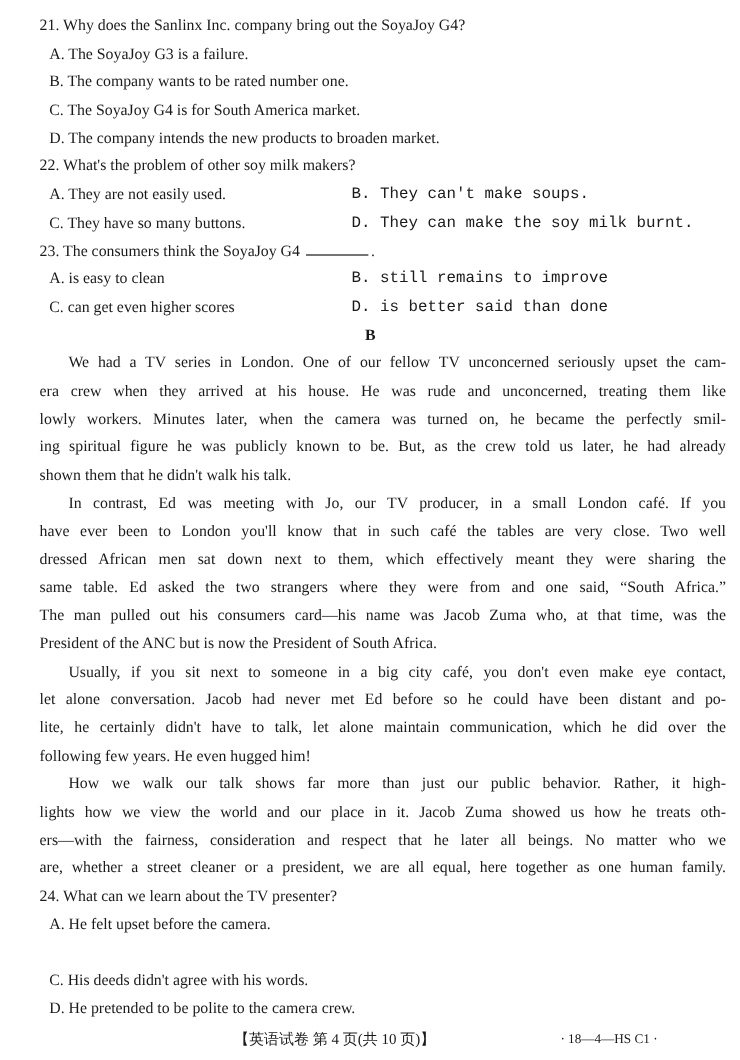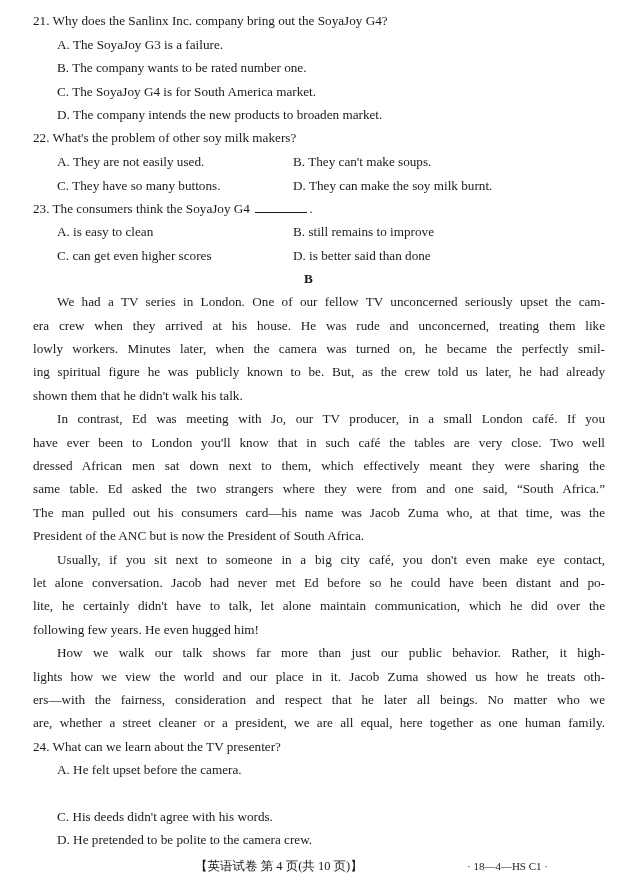--- a/index.html
+++ b/index.html
@@ -4,22 +4,22 @@
 <style>
   html, body { margin: 0; padding: 0; background: #ffffff; }
   body {
     width: 617px; height: 883px; overflow: hidden; position: relative;
     font-family: "Liberation Serif", "DejaVu Serif", serif;
     color: #1a1a1a; font-size: 13.2px;
   }
   .page { position: absolute; left: 0; top: 0; width: 617px; height: 883px; }
   .line { position: absolute; white-space: nowrap; line-height: 16px; }
   .q { left: 33px; }
-  .opt { left: 57px; font-family: Liberation Serif, serif; }
-  .opt2 { left: 293px; }
+  .opt { left: 41px; font-family: Liberation Serif, serif; }
+  .opt2 { left: 293px; font-family: Liberation Mono, monospace; }
   .para { left: 33px; width: 572px; text-align: justify; text-align-last: justify; white-space: nowrap; }
   .para.last { text-align-last: left; }
   .section { left: 0; width: 617px; text-align: center; font-weight: bold; }
   .blank { display: inline-block; width: 52px; border-bottom: 1px solid #1a1a1a; height: 11px; vertical-align: baseline; margin: 0 2px; }
   .footer-left { left: 195px; font-size: 12.5px; }
   .footer-right { left: 467px; font-size: 11px; }
 </style>
 </head>
 <body>
 

